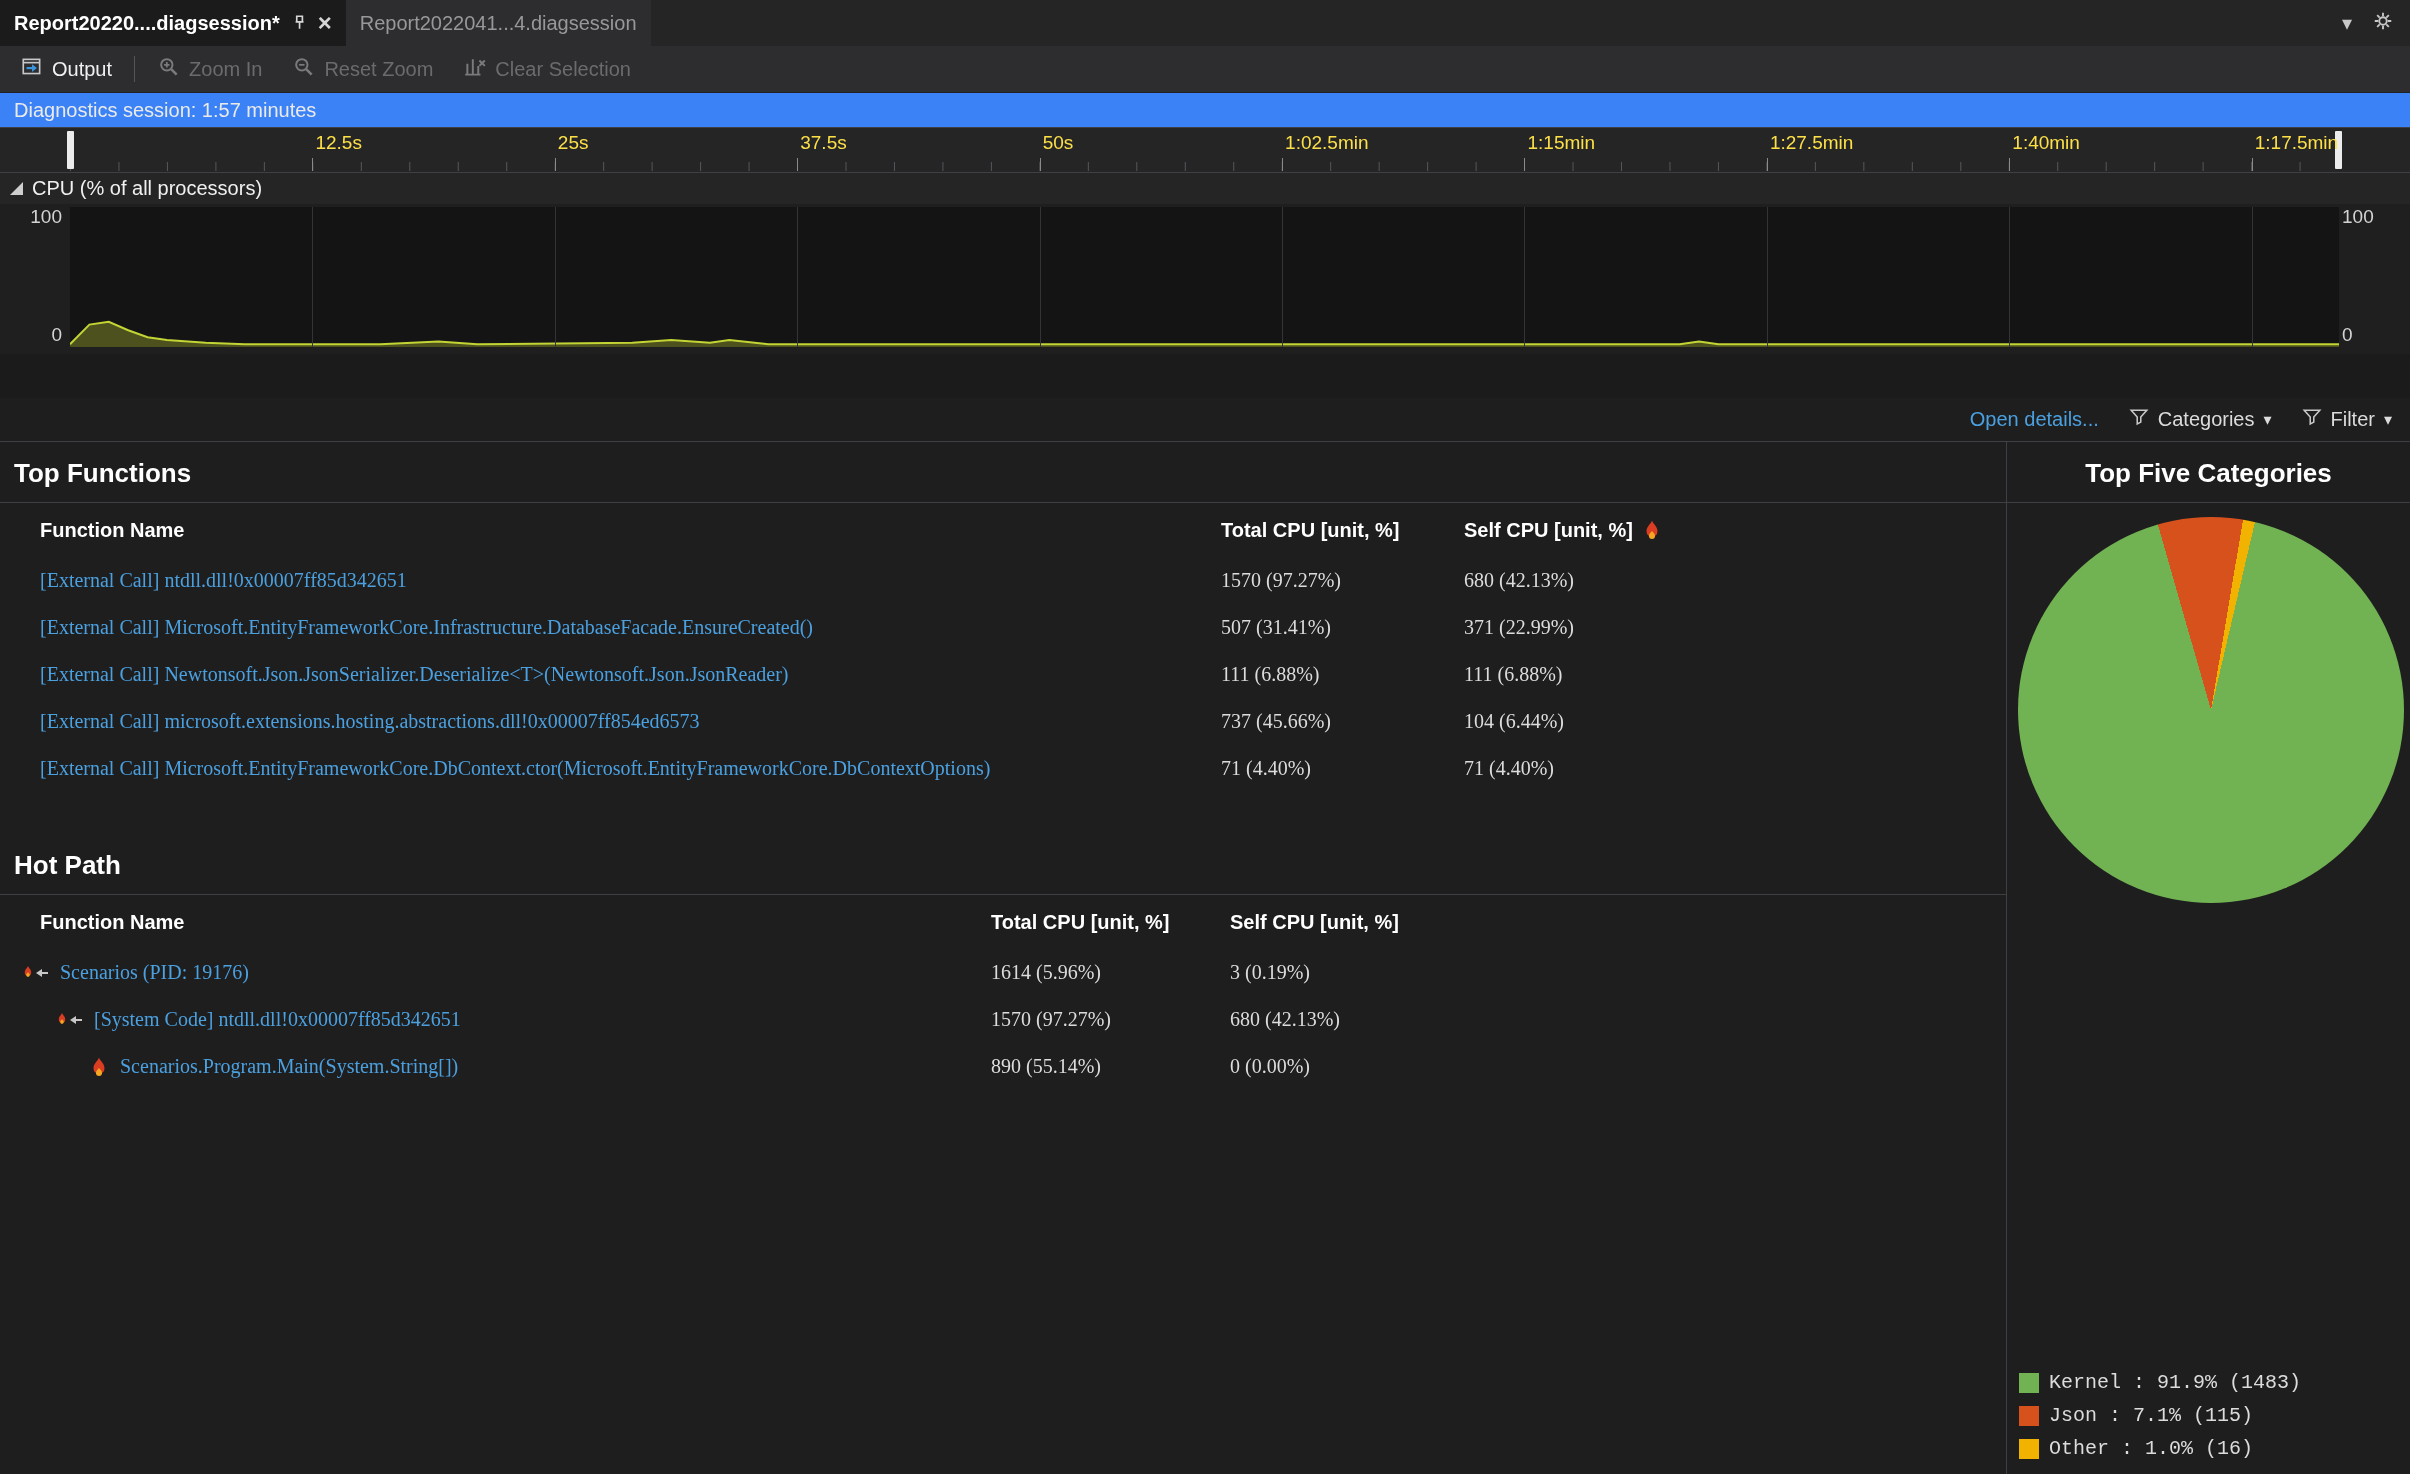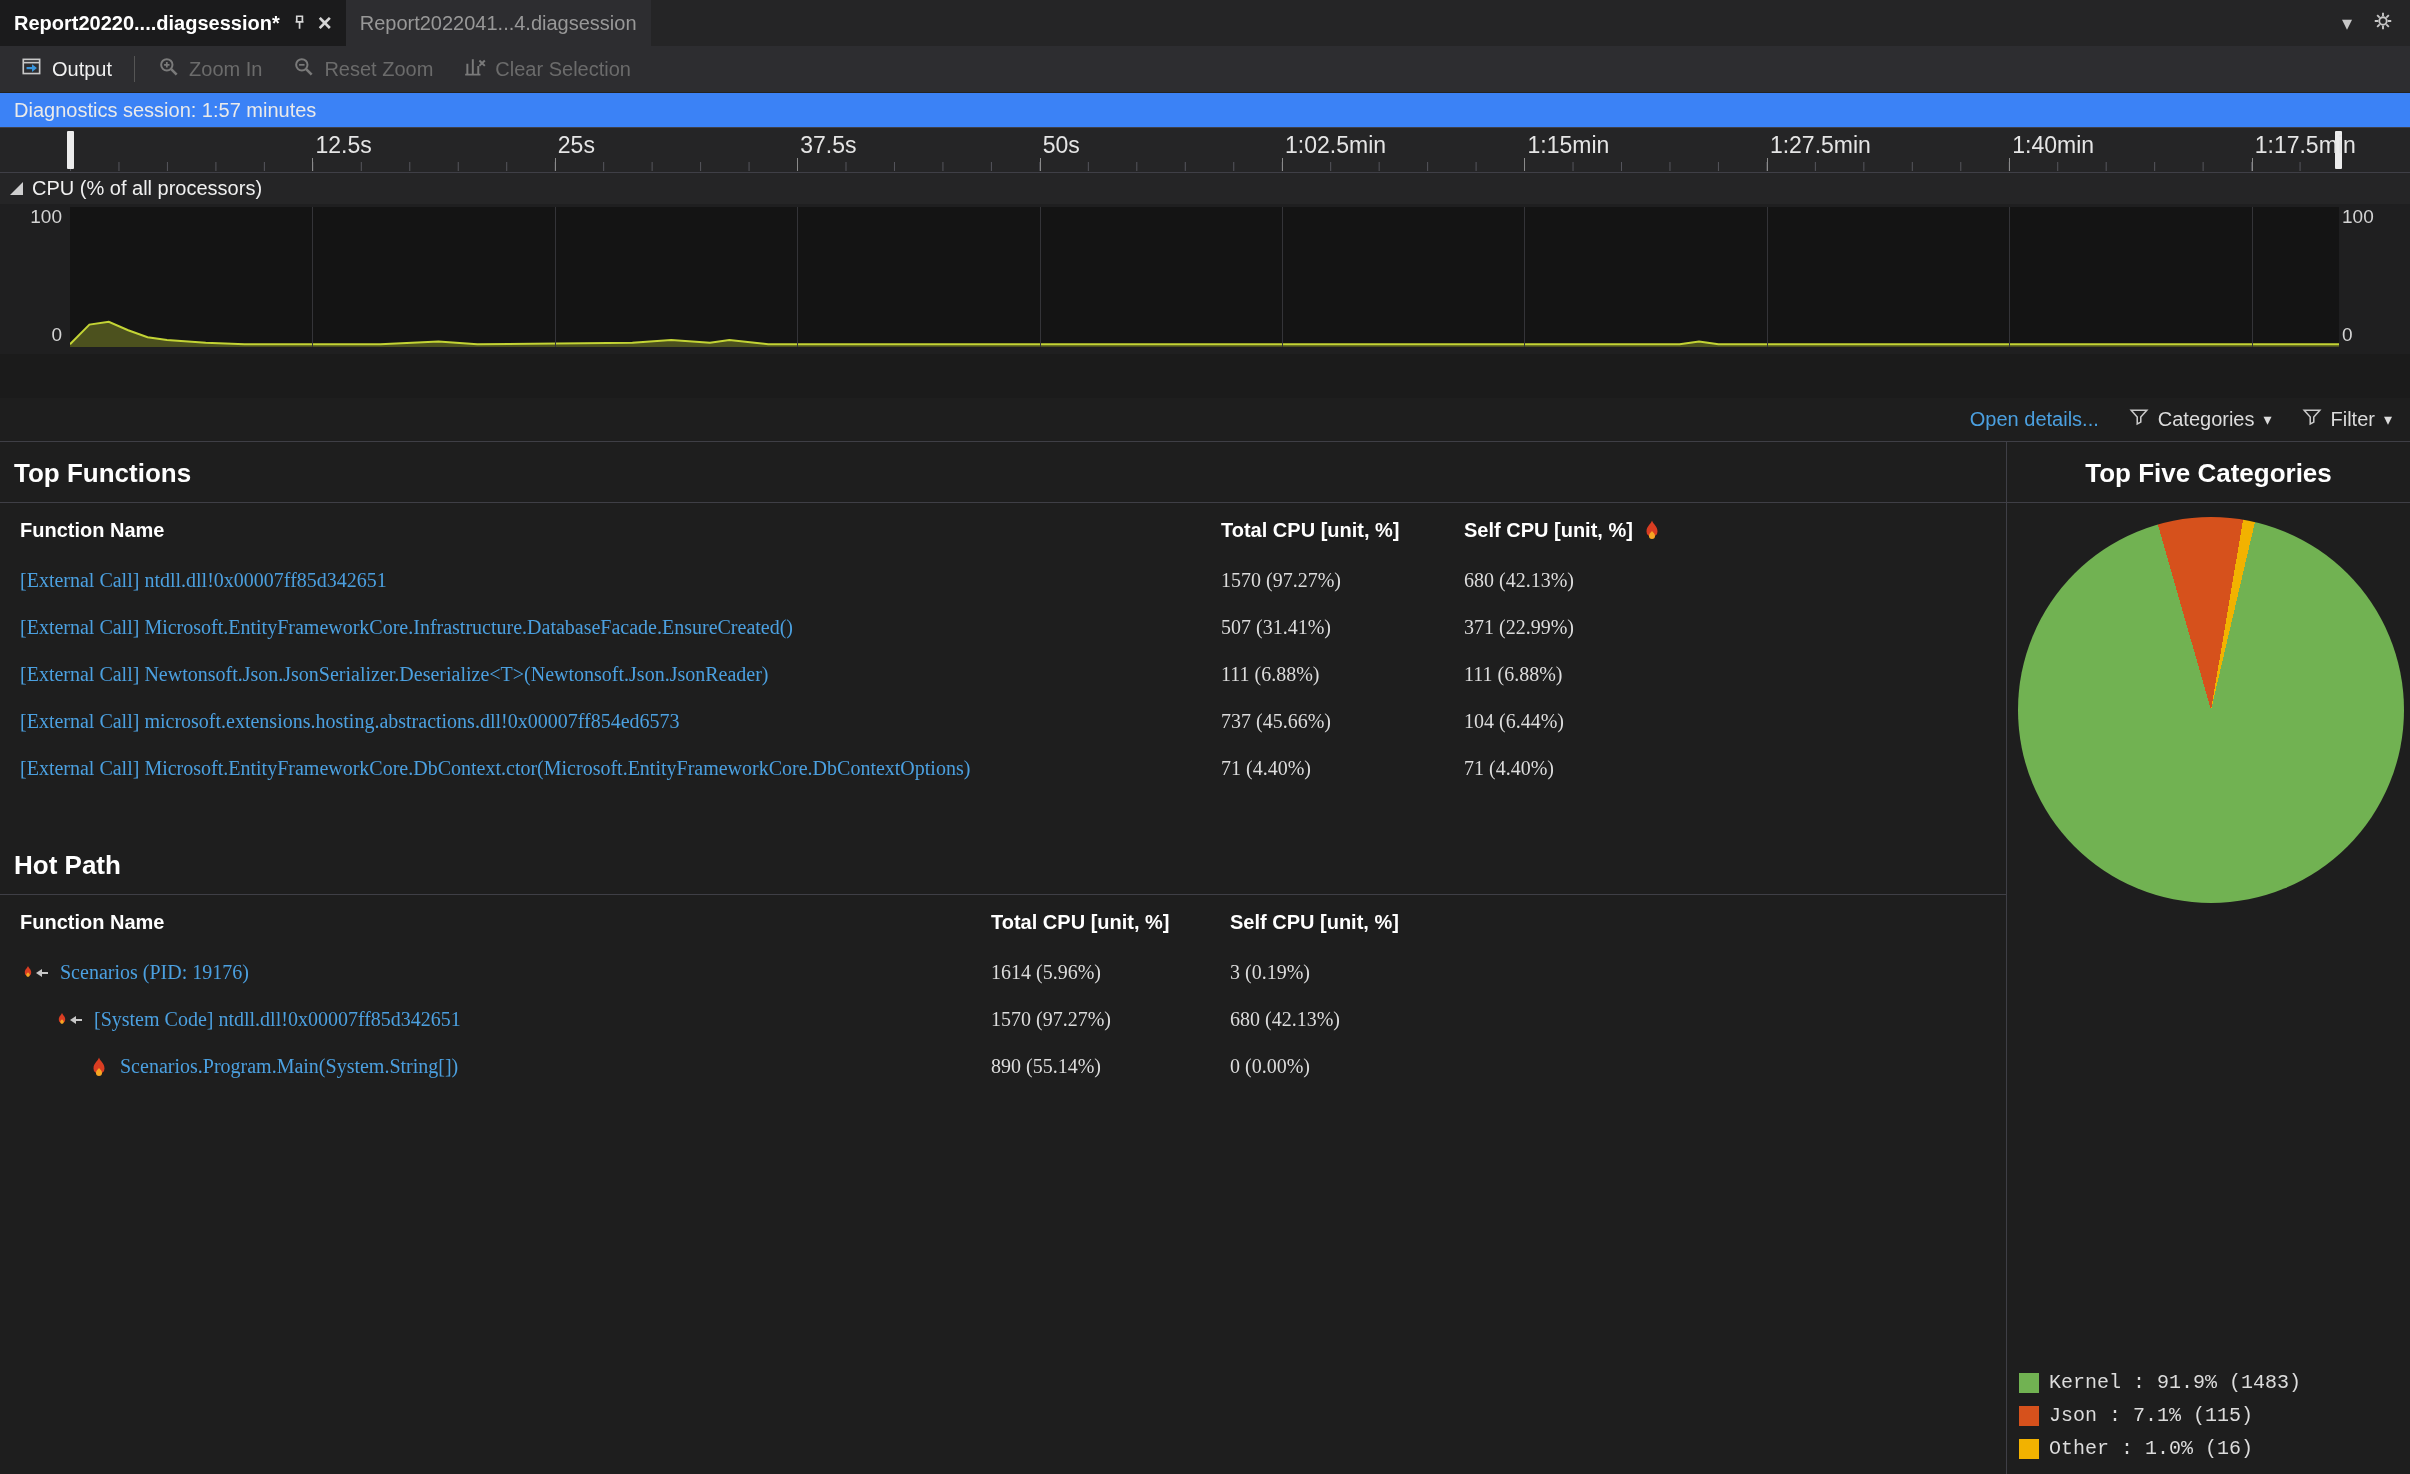--- a/index.html
+++ b/index.html
@@ -30,21 +30,21 @@
 
   
   .session-row { height: 34px; background: #3b82f6; display: flex; align-items: center; padding-left: 14px; color: #eaeaea; flex: none; }
 
   
   .ruler { height: 46px; background: #252526; border-top: 1px solid #3f3f46; border-bottom: 1px solid #3f3f46; position: relative; flex: none; cursor: col-resize; }
   .ruler-inner { position: absolute; left: 70px; right: 71px; top: 0; bottom: 0; }
   .ruler-minor { position: absolute; left: 0; right: 0; bottom: 1px; height: 9px;
     background-image: linear-gradient(90deg, #55555c 0, #55555c 1px, rgba(0,0,0,0) 1px);
     background-size: 2.1368% 100%; }
-  .ruler-label { position: absolute; top: 4px; transform: translateX(3px); font-size: 23px; color: #e5e5e5; white-space: nowrap; }
+  .ruler-label { position: absolute; top: 4px; transform: translateX(3px); font-size: 19px; color: #fde047; white-space: nowrap; }
   .ruler-major { position: absolute; bottom: 1px; width: 1px; height: 13px; background: #8a8a8a; }
   .handle { position: absolute; top: 3px; bottom: 3px; width: 7px; background: #ececec; border-radius: 1px; cursor: ew-resize; }
   .handle.left { left: -3px; }
   .handle.right { right: -3px; }
 
   
   .cpu-header { height: 31px; background: #252526; display: flex; align-items: center; gap: 9px; padding-left: 10px; color: #f0f0f0; flex: none; }
   .expander { width: 0; height: 0; border-bottom: 13px solid #cfcfcf; border-left: 13px solid transparent; }
   .chart-row { height: 150px; background: #1f1f20; position: relative; flex: none; }
   .cpu-plot { position: absolute; left: 70px; right: 71px; top: 3px; bottom: 7px; background: #141414; }
@@ -71,21 +71,21 @@
   .section-title { font-size: 26px; font-weight: bold; color: #ffffff; padding: 16px 14px 13px 14px; border-bottom: 1px solid #3f3f46; }
   .section-title.center { text-align: center; }
 
   
   .tf-grid { display: grid; grid-template-columns: 1221px 243px 1fr; align-items: center; }
   .hp-grid { display: grid; grid-template-columns: 991px 239px 1fr; align-items: center; }
   .thead { height: 54px; font-weight: bold; color: #ffffff; }
   .thead .cell { display: flex; align-items: center; gap: 8px; cursor: pointer; }
   .trow { height: 47px; font-family: Liberation Serif, serif; }
   .cell { padding-right: 10px; white-space: nowrap; overflow: hidden; }
-  .name-cell { padding-left: 20px; display: flex; align-items: center; gap: 10px; }
+  .name-cell { padding-left: 40px; display: flex; align-items: center; gap: 10px; }
   .fn-link { color: #4ba0e0; text-decoration: none; cursor: pointer; }
   .val { color: #dcdcdc; }
   .hp-section { margin-top: 42px; }
   .row-indent-0 { padding-left: 20px; }
   .row-indent-1 { padding-left: 54px; }
   .row-indent-2 { padding-left: 88px; }
   .hp-icon { display: inline-flex; align-items: center; flex: none; }
 
   
   .pie { width: 386px; height: 386px; border-radius: 50%; margin: 14px 6px 0 auto; }

